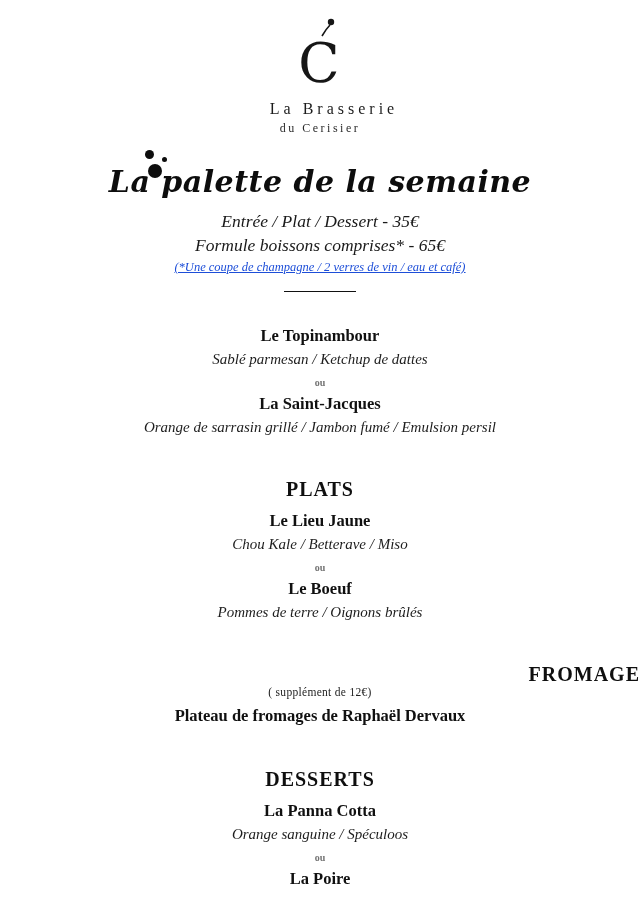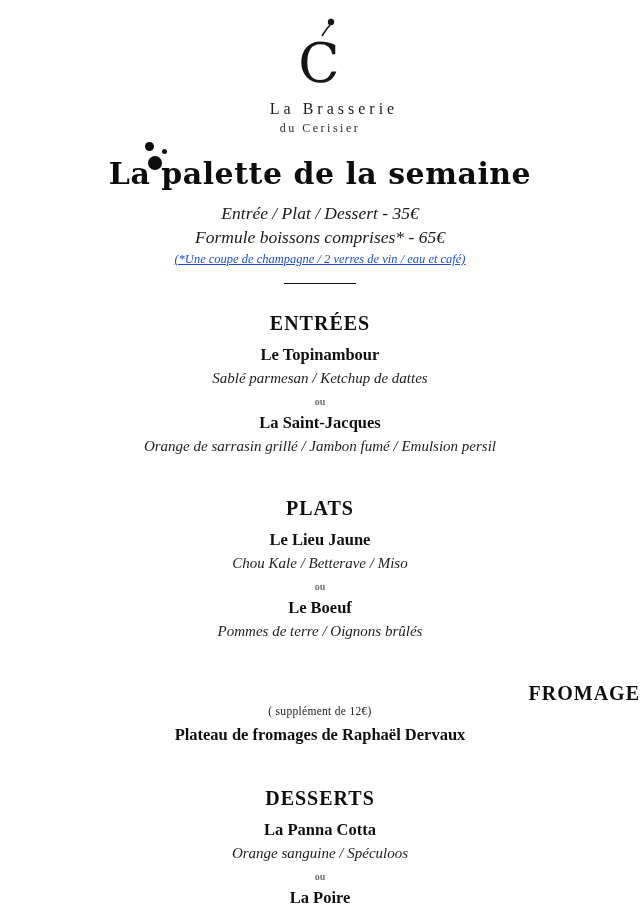--- a/index.html
+++ b/index.html
@@ -31,21 +31,21 @@
     color: #1c1c1c;
     padding-left: 28px;
   }
   .brand-sub {
     margin-top: 3px;
     font-size: 12px;
     letter-spacing: 2.5px;
     color: #2a2a2a;
   }
   
-  .title-wrap { position: relative; margin-top: 20px; }
+  .title-wrap { position: relative; margin-top: 28px; font-style: italic; }
   .menu-title {
     margin: 0;
     font-family: "DejaVu Serif", serif;
     font-weight: 700;
     font-size: 30px;
     letter-spacing: 0.5px;
     color: #0d0d0d;
   }
   .splatter { position: absolute; left: 138px; top: -14px; width: 36px; height: 36px; }
   .splatter .dot { position: absolute; background: #0d0d0d; border-radius: 50%; display: block; }
@@ -137,21 +137,20 @@
 
   <div class="intro">
     <p class="intro-line">Entrée / Plat / Dessert - 35€</p>
     <p class="intro-line">Formule boissons comprises* - 65€</p>
     <p class="intro-note">(*Une coupe de champagne / 2 verres de vin / eau et café)</p>
   </div>
 
   <hr class="divider">
 
   <section class="menu-section">
-    <h2 class="section-heading">ENTRÉES</h2>
     <div>
       <div class="dish-name">Le Topinambour</div>
       <div class="dish-desc">Sablé parmesan / Ketchup de dattes</div>
     </div>
     <div class="dish-separator">ou</div>
     <div>
       <div class="dish-name">La Saint-Jacques</div>
       <div class="dish-desc">Orange de sarrasin grillé / Jambon fumé / Emulsion persil</div>
     </div>
   </section>

